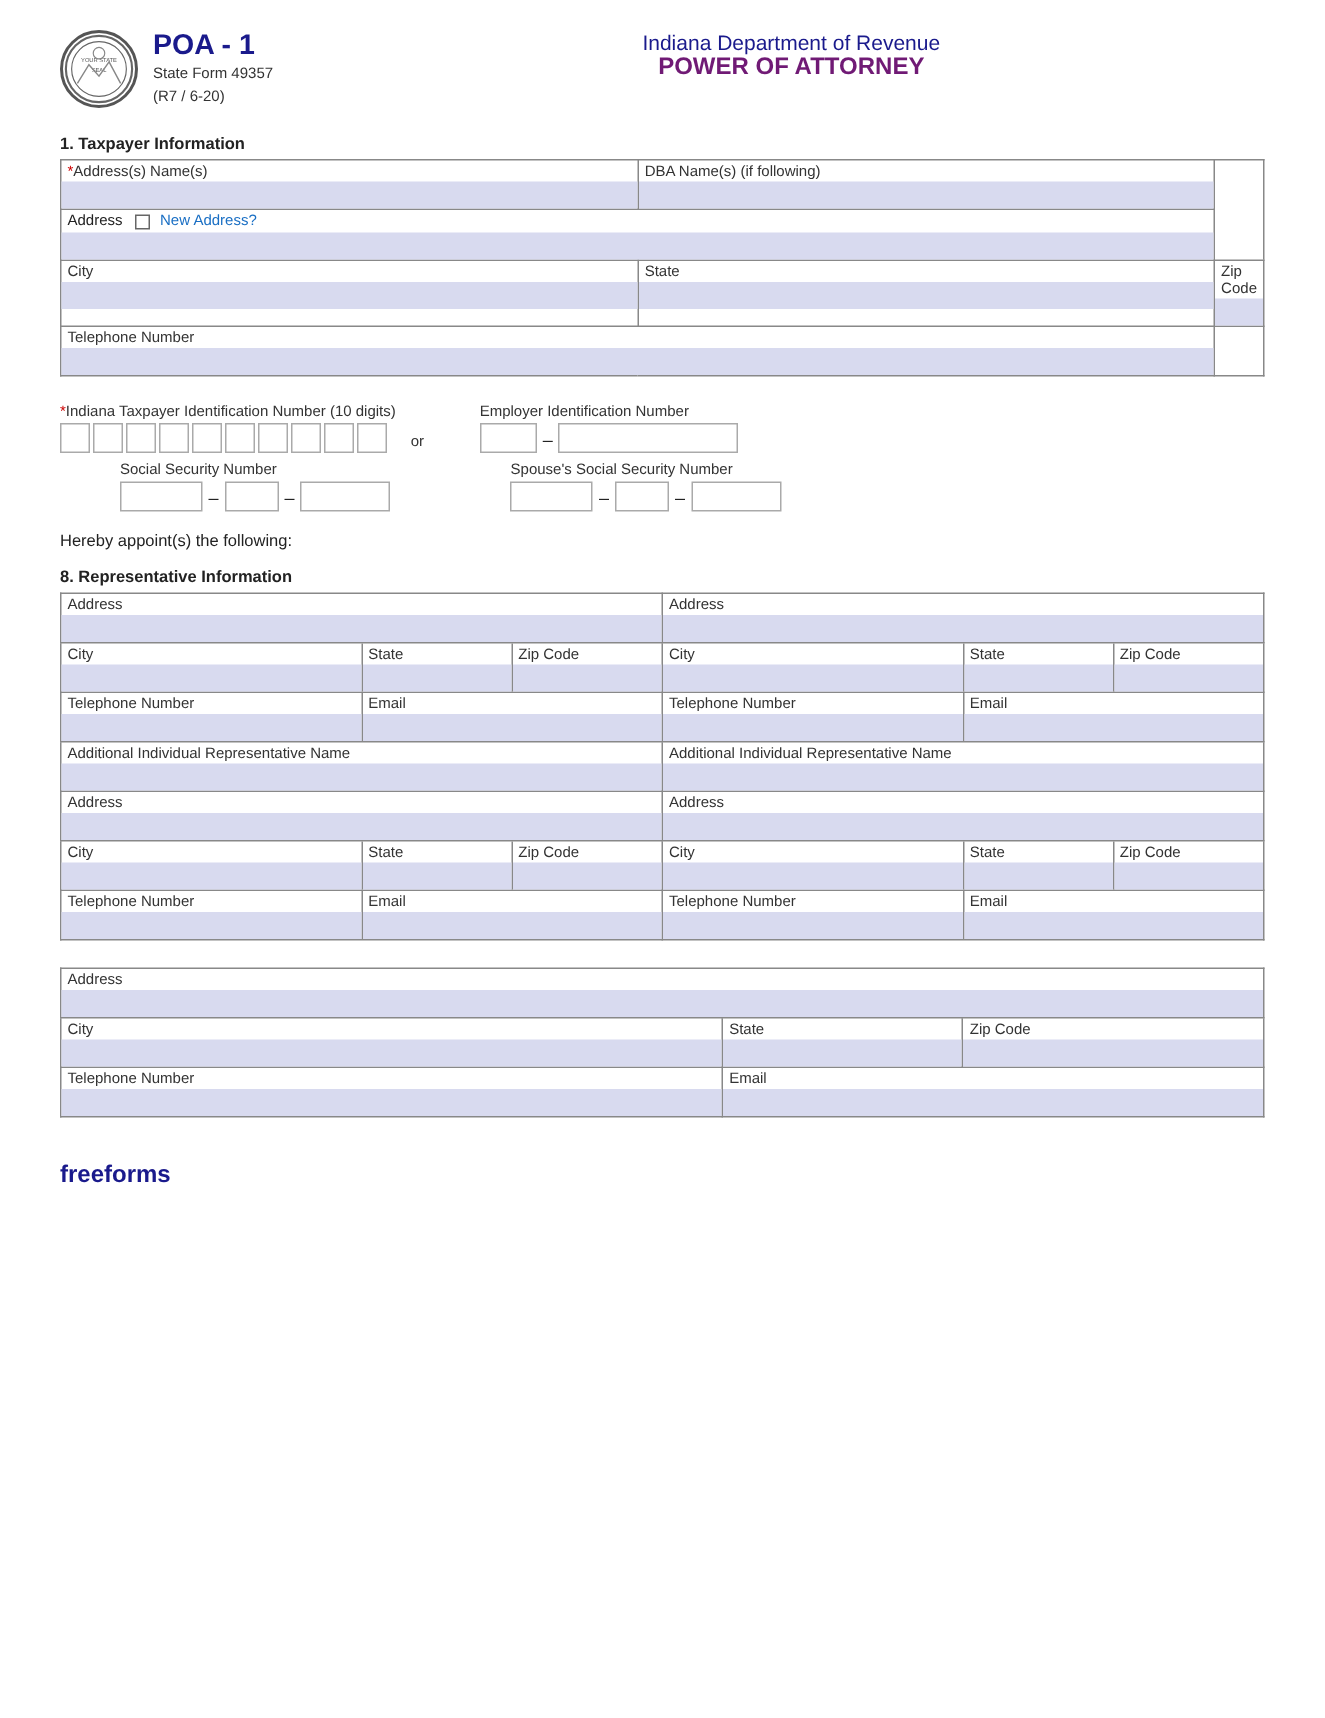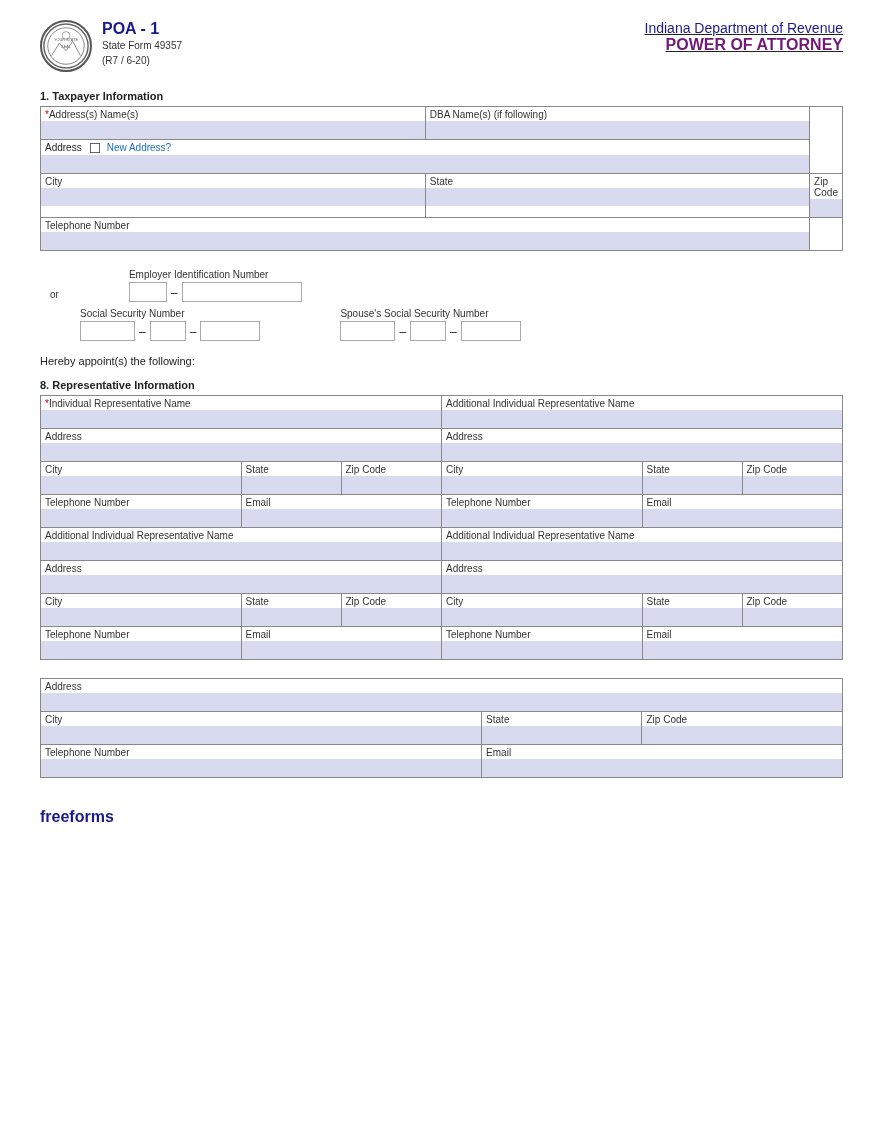--- a/index.html
+++ b/index.html
@@ -23,33 +23,32 @@
       width: 52px;
       height: 52px;
       margin-right: 10px;
       flex-shrink: 0;
     }
     .header-form-info {
       flex: 0 0 auto;
       margin-right: 30px;
     }
     .header-form-info .form-number {
-      font-size: 16px;
+      font-size: 19px;
       font-weight: bold;
       color: #1a1a8c;
     }
     .header-form-info .form-sub {
       font-size: 10px;
       color: #333;
       line-height: 1.5;
     }
     .header-center {
       flex: 1;
-      text-align: right;
-      text-decoration: underline;
+      text-align: center;
     }
     .header-center .dept-name {
       font-size: 14px;
       font-weight: normal;
       color: #1a1a8c;
     }
     .header-center .doc-title {
       font-size: 16px;
       font-weight: bold;
       color: #701a75;
@@ -289,22 +288,39 @@
         </div>
       </td>
     </tr>
   </tbody>
     </table>
 </div>
 
 <div class="section id-section">
 
   <div style="display:flex; align-items:flex-start; margin-bottom:6px;">
+    <div>
+      <div class="id-label">
+        <span class="asterisk">*</span><span>Indiana Taxpayer Identification Number (10 digits)</span>
+      </div>
+      <div class="digit-boxes">
+        <div class="digit-box"></div>
+        <div class="digit-box"></div>
+        <div class="digit-box"></div>
+        <div class="digit-box"></div>
+        <div class="digit-box"></div>
+        <div class="digit-box"></div>
+        <div class="digit-box"></div>
+        <div class="digit-box"></div>
+        <div class="digit-box"></div>
+        <div class="digit-box"></div>
+      </div>
+    </div>
     <div class="or-text" style="padding-bottom:2px; padding-top:16px;">or</div>
-    <div style="margin-left:60px;">
+    <div style="margin-left:27px;">
       <div class="id-label">Employer Identification Number</div>
       <div class="ein-container">
         <div class="ein-box"></div>
         <span class="dash">–</span>
         <div class="ein-box-wide"></div>
       </div>
     </div>
   </div>
 
   <div style="display:flex; align-items:flex-start;margin-left:40px;">
@@ -331,36 +347,20 @@
   </div>
 </div>
 
 <div class="appoint-text">Hereby appoint(s) the following:</div>
 
 <div class="section">
   <div class="section-title">8. Representative Information</div>
   <table class="rep-table">
 
     <tbody>
-        <tr>
-      <td style="width:50%">
-        <div class="td-cell">
-          <div class="lbl">
-            <span class="asterisk">*</span><span>Individual Representative Name</span>
-          </div>
-          <div class="val"></div>
-        </div>
-      </td>
-      <td style="width:50%">
-        <div class="td-cell">
-          <div class="lbl">Additional Individual Representative Name</div>
-          <div class="val"></div>
-        </div>
-      </td>
-    </tr>
 
     <tr>
       <td>
         <div class="td-cell">
           <div class="lbl">Address</div>
           <div class="val"></div>
         </div>
       </td>
       <td>
         <div class="td-cell">

